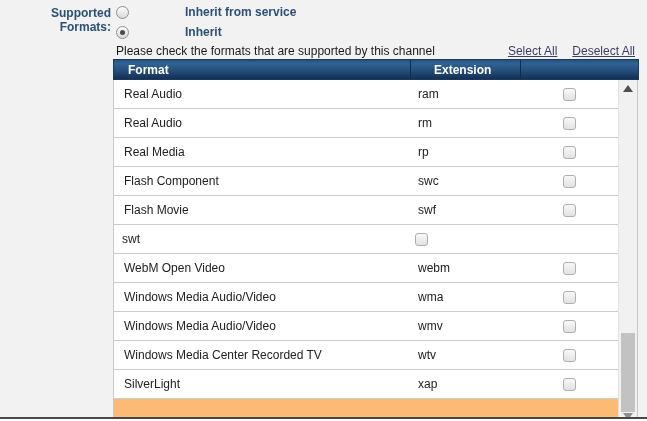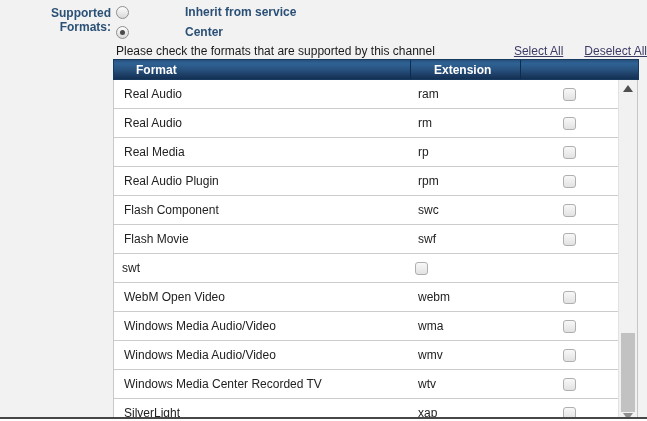--- a/index.html
+++ b/index.html
@@ -56,42 +56,42 @@
   }
 
   
   .instruction {
     position: absolute;
     left: 116px; top: 44px;
     color: #1a1a1a;
   }
   .links {
     position: absolute;
-    right: 0; top: 44px;
-    display: flex;
-    gap: 21px;
+    right: 12px; top: 44px;
+    display: flex;
+    gap: 15px;
     white-space: nowrap;
   }
   .links a { color: #3c3b66; text-decoration: underline; }
 
   
   .grid-header {
     position: absolute;
     left: 113px; top: 59px;
     width: 526px; height: 21px;
     box-sizing: border-box;
     display: flex;
     align-items: stretch;
     background: linear-gradient(180deg, #27507c 0%, #2f6294 18%, #28527f 50%, #142f52 100%);
     border: 1px solid #173a5f;
     color: #ffffff;
     font-weight: bold;
   }
   .hcell { display: flex; align-items: center; box-sizing: border-box; }
-  .hcell.c-format { width: 296px; padding-left: 22px; }
+  .hcell.c-format { width: 296px; padding-left: 14px; }
   .hcell.c-ext    { width: 110px; padding-left: 23px; border-left: 1px solid #0d2b4c; }
   .hcell.c-check  { flex: 1; border-left: 1px solid #0d2b4c; }
 
   
   .grid-body {
     position: absolute;
     left: 113px; top: 80px;
     width: 505px; height: 339px;
     box-sizing: border-box;
     background: #fdba74;
@@ -176,21 +176,21 @@
 
   <div class="form-label">Supported Formats:</div>
 
   <div class="radio-group">
     <div class="radio-row">
         <span class="radio"></span>
         <span class="radio-label">Inherit from service</span>
       </div>
       <div class="radio-row">
         <span class="radio on"></span>
-        <span class="radio-label">Center</span>
+        <span class="radio-label">Inherit</span>
       </div>
   </div>
 
   <div class="instruction">Please check the formats that are supported by this channel</div>
 
   <div class="links">
     <a href="#">Select All</a>
     <a href="#">Deselect All</a>
   </div>
 
@@ -216,27 +216,20 @@
         </div>
       </div>
       <div class="row">
         <div class="cell c-format">Real Media</div>
         <div class="cell c-ext">rp</div>
         <div class="cell c-check">
           <span class="checkbox"></span>
         </div>
       </div>
       <div class="row">
-        <div class="cell c-format">Real Audio Plugin</div>
-        <div class="cell c-ext">rpm</div>
-        <div class="cell c-check">
-          <span class="checkbox"></span>
-        </div>
-      </div>
-      <div class="row">
         <div class="cell c-format">Flash Component</div>
         <div class="cell c-ext">swc</div>
         <div class="cell c-check">
           <span class="checkbox"></span>
         </div>
       </div>
       <div class="row">
         <div class="cell c-format">Flash Movie</div>
         <div class="cell c-ext">swf</div>
         <div class="cell c-check">

